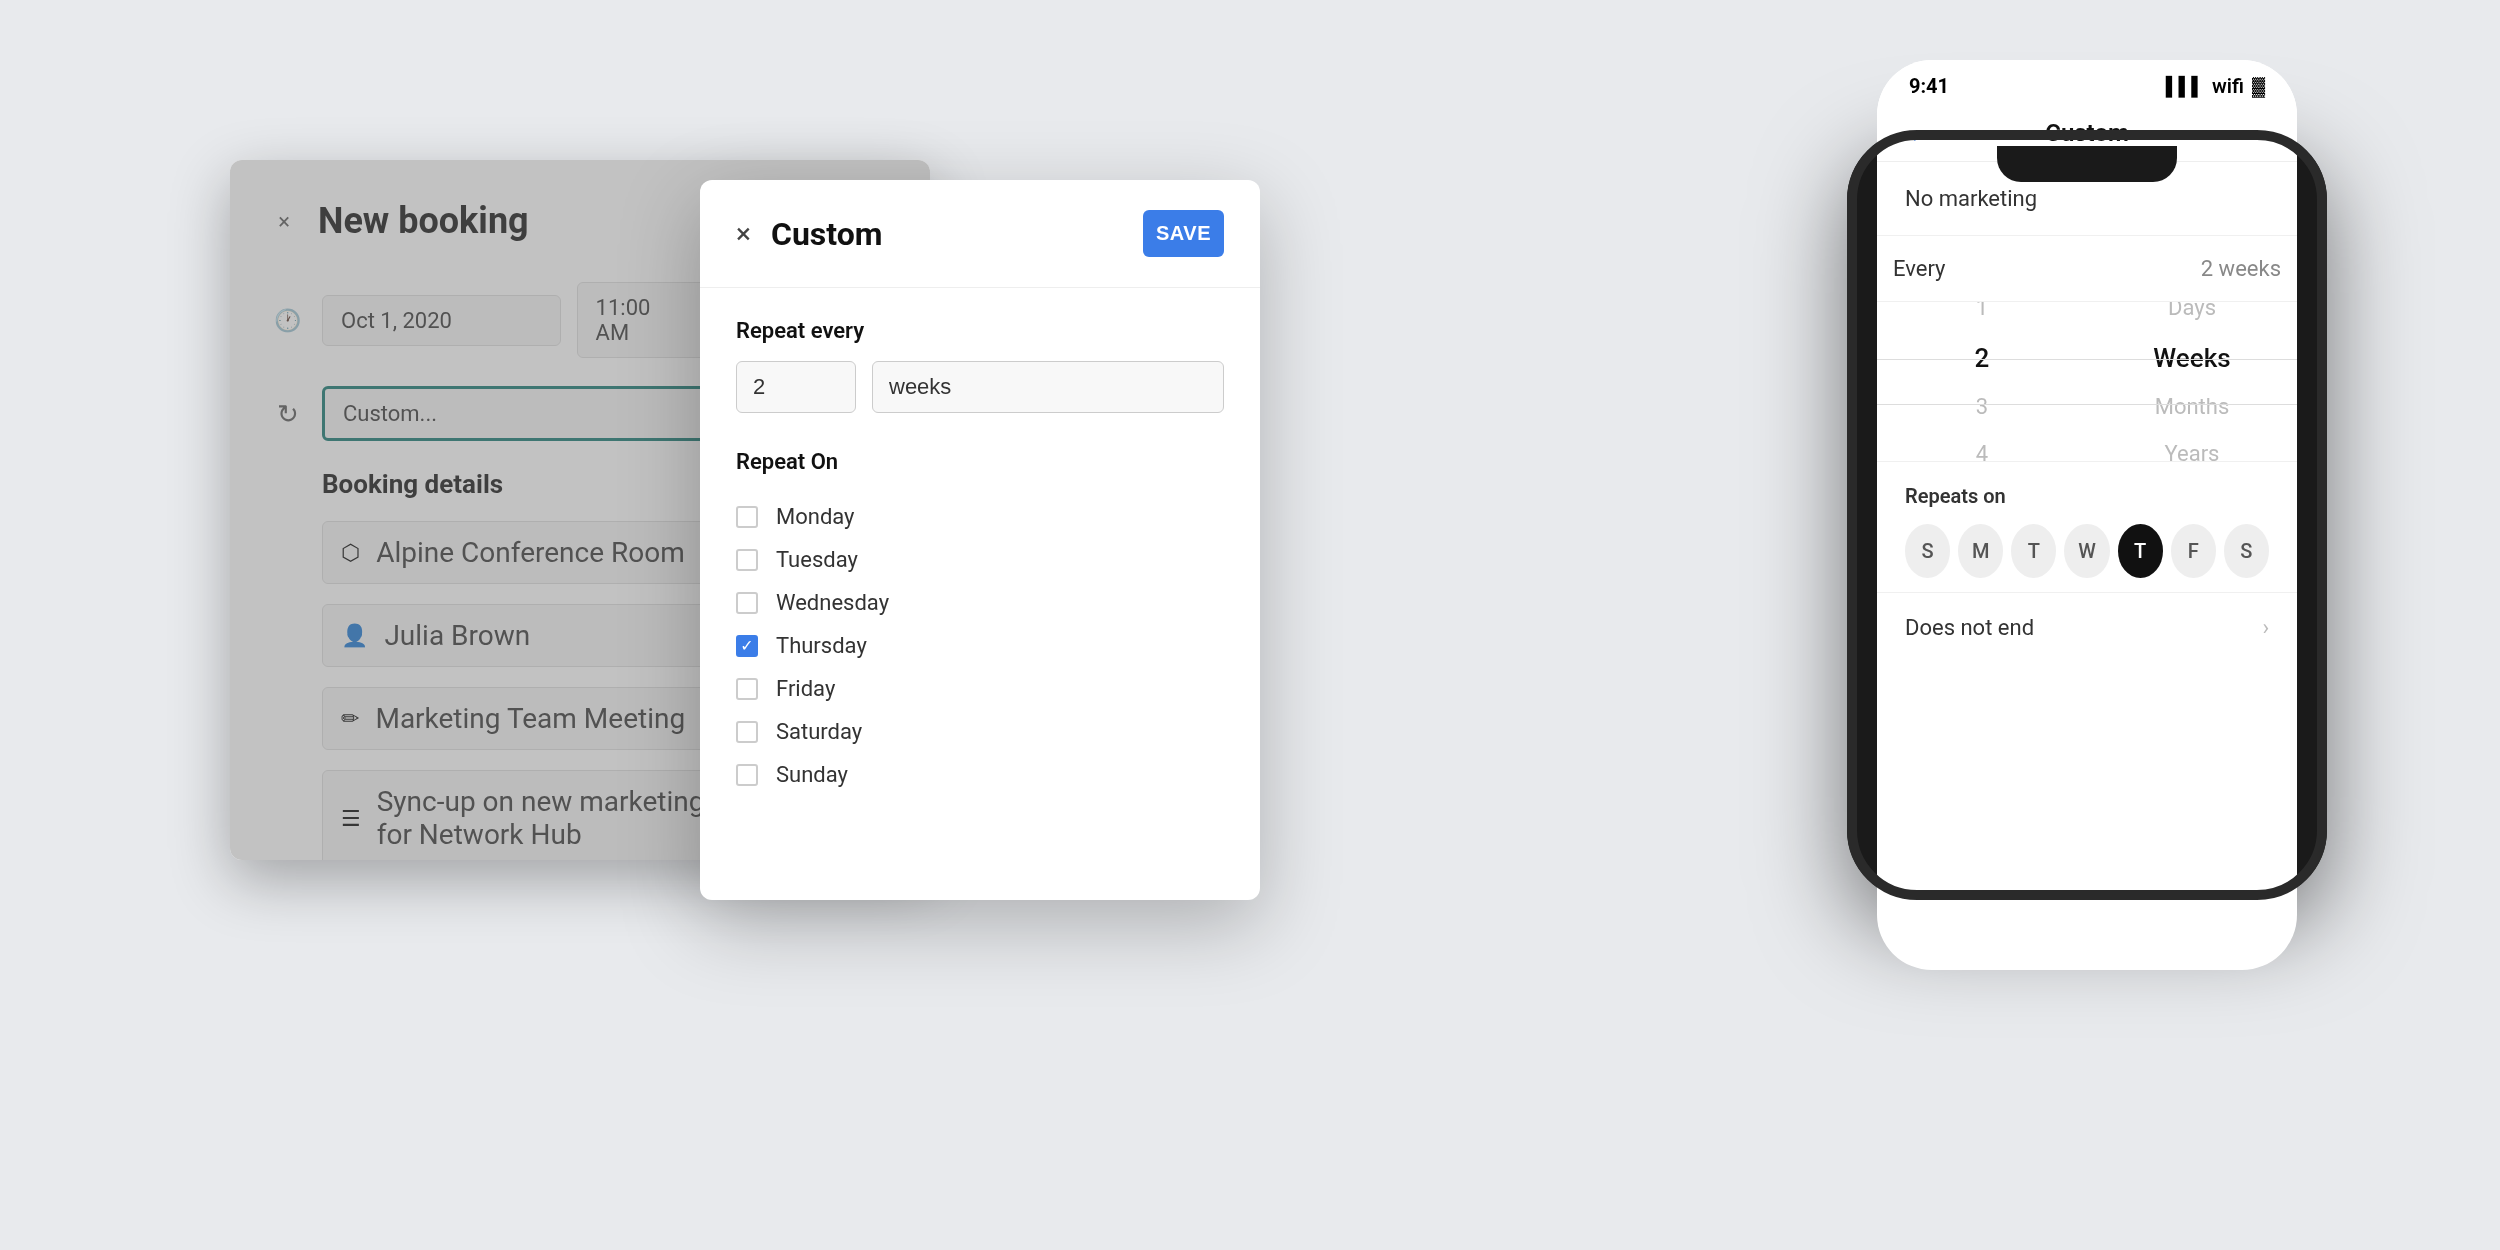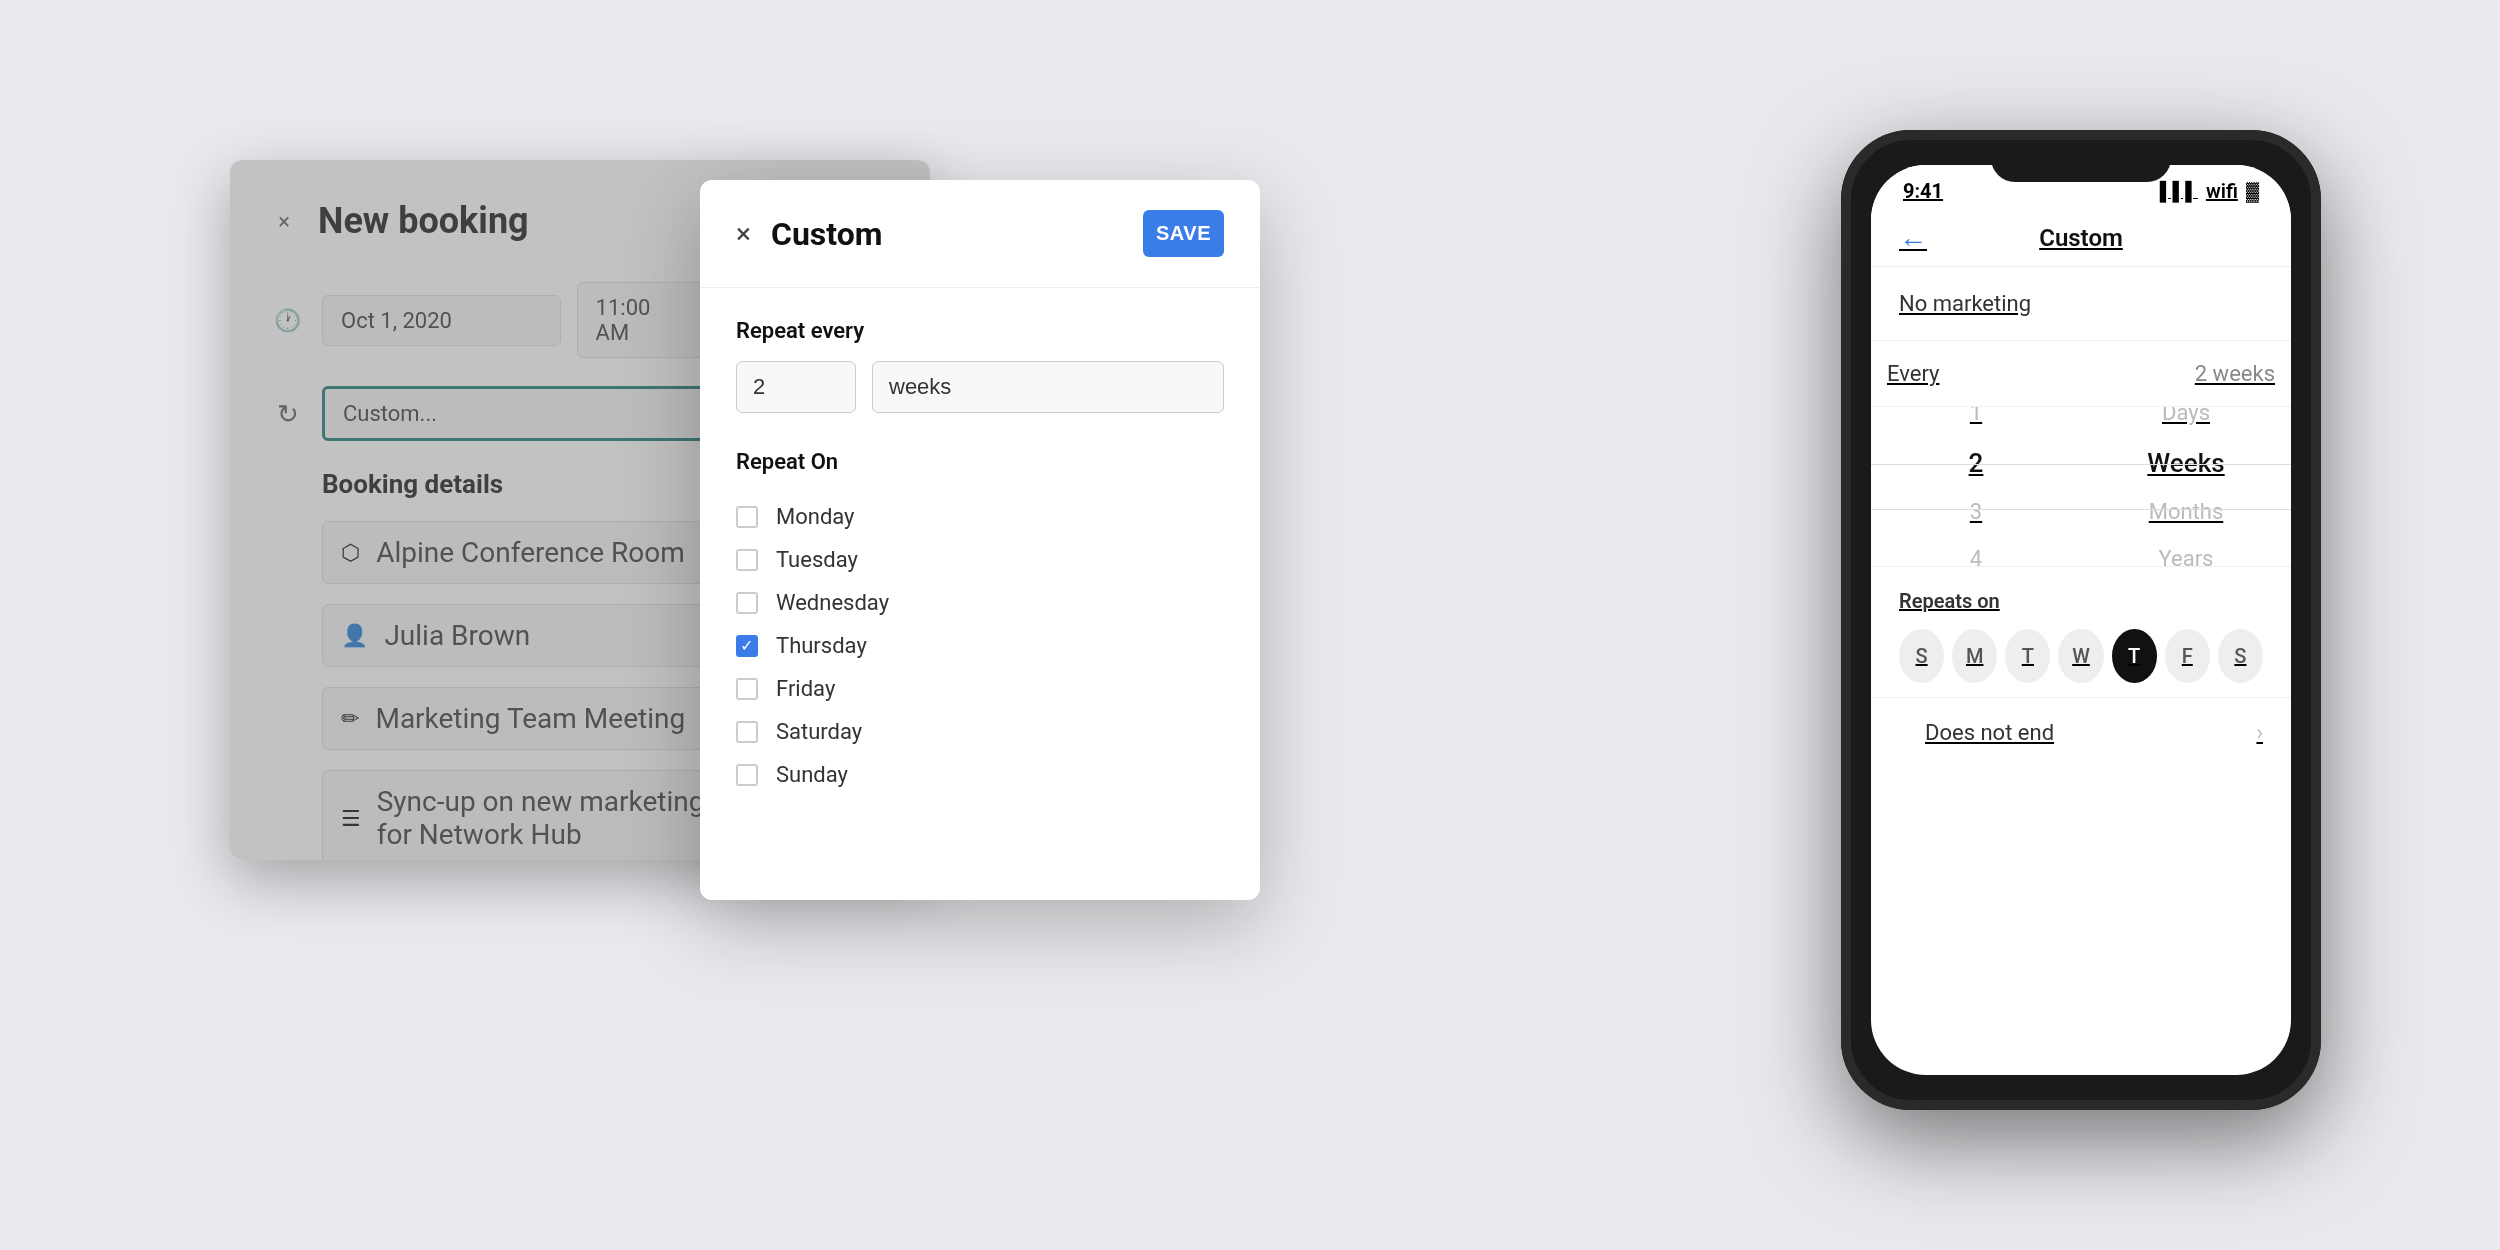--- a/index.html
+++ b/index.html
@@ -253,25 +253,24 @@
     }
 
     .cd-day-label {
       font-size: 22px;
       color: #333;
     }
 
     
     .phone-container {
       position: absolute;
-      right: 29px;
+      right: 23px;
       top: 30px;
       width: 480px;
-      height: 980px;
-      text-decoration: underline;
+      height: 770px;
     }
 
     .phone-frame {
       position: relative;
       width: 100%;
       height: 100%;
       background: #1a1a1a;
       border-radius: 70px;
       box-shadow: 0 30px 90px rgba(0,0,0,0.5);
       display: flex;
@@ -477,21 +476,20 @@
     .phone-does-not-end {
       display: flex;
       justify-content: space-between;
       align-items: center;
       padding: 22px 28px;
     }
 
     .phone-does-not-end-label {
       font-size: 22px;
       color: #333;
-      margin-left: 26px;
     }
 
     .phone-chevron-right {
       font-size: 22px;
       color: #bbb;
     }
 
     .new-booking-wrapper {
       position: absolute;
       left: 80px;

